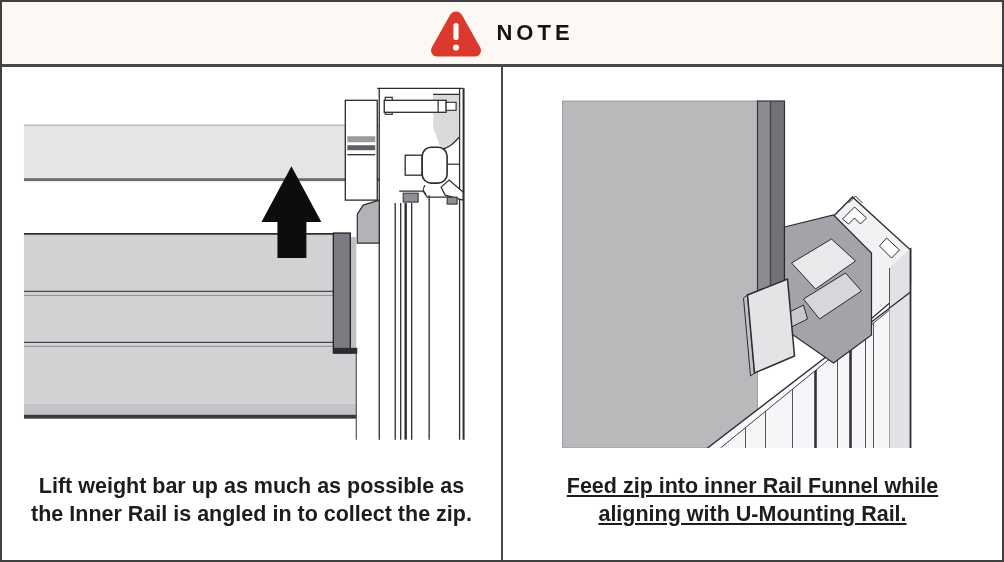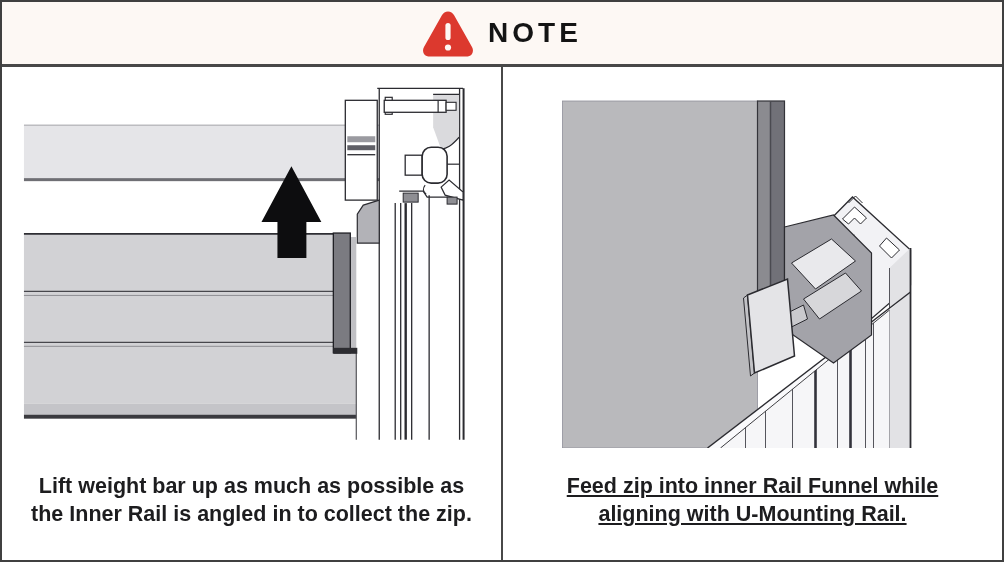--- a/index.html
+++ b/index.html
@@ -13,21 +13,21 @@
     position:relative;
   }
   .note-header{
     height:65px;flex:0 0 65px;
     background:#fdf8f4;
     border-bottom:3px solid #484848;
     display:flex;align-items:center;justify-content:center;
     gap:14px;
   }
   .note-label{
-    font-size:28px;font-weight:800;color:#141414;
+    font-size:22px;font-weight:800;color:#141414;
     letter-spacing:4px;
   }
   .content{
     flex:1;display:flex;min-height:0;
   }
   .panel{
     flex:1;display:flex;flex-direction:column;min-width:0;position:relative;
   }
   .panel.left{border-right:2px solid #484848;}
   .diagram{flex:0 0 381px;height:381px;width:100%;display:block;}

